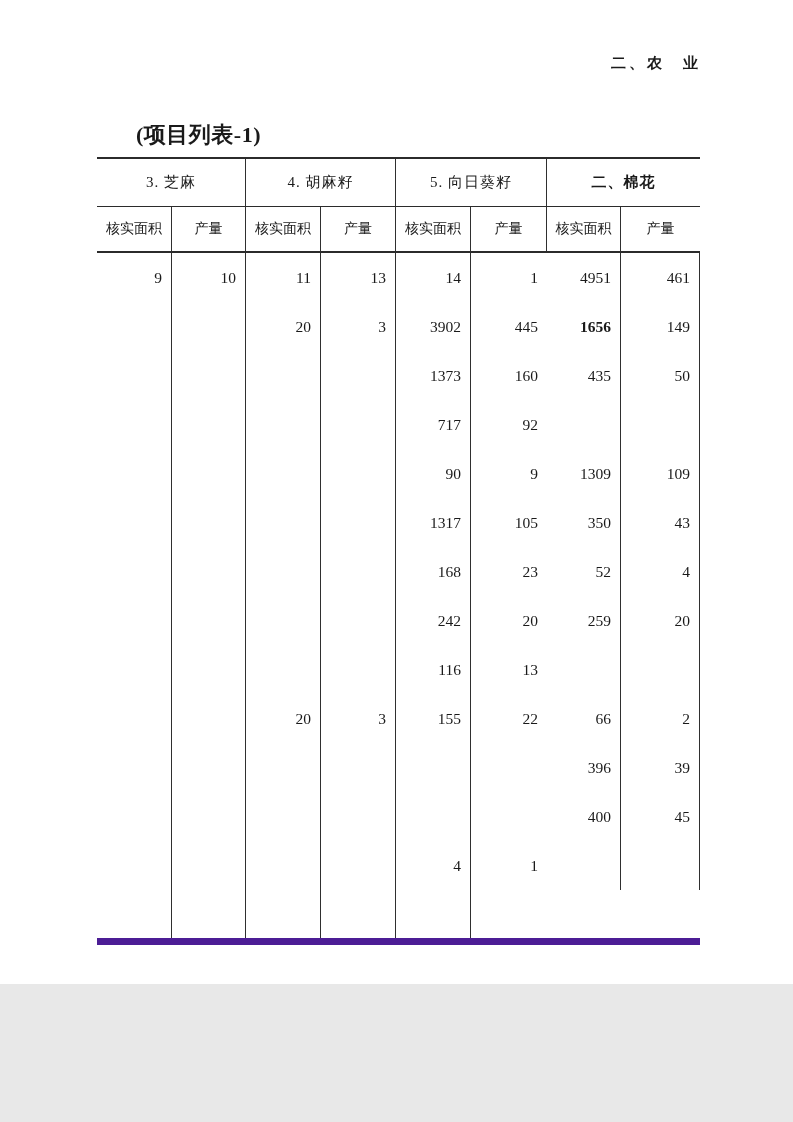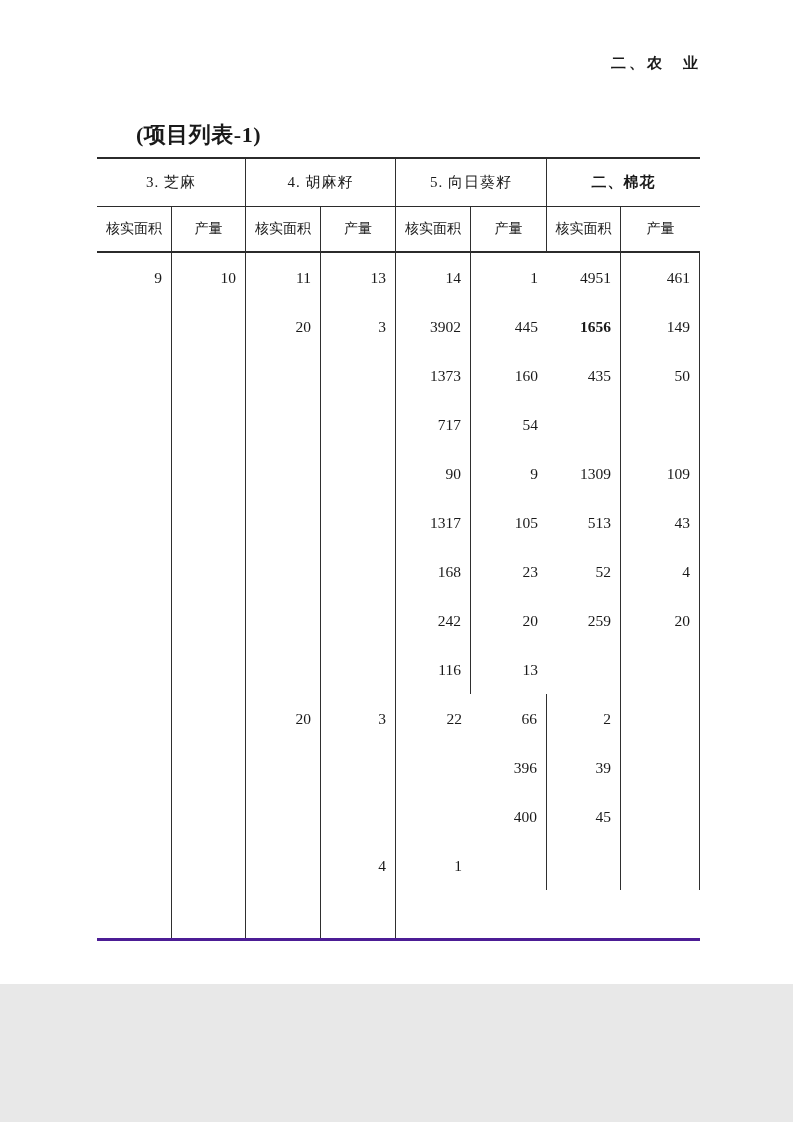--- a/index.html
+++ b/index.html
@@ -27,21 +27,21 @@
     margin-left:33px;
   }
   .stat-table {
     position:absolute;
     left:97px; top:157px;
     width:603px;
     display:grid;
     grid-template-columns:75px 74px 75px 75px 75px 76px 74px 79px;
     grid-template-rows:48px 46px repeat(13,49px) 48px;
     border-top:2px solid #2b2b2b;
-    border-bottom:3px solid #4c1d95;
+    border-bottom:7px solid #4c1d95;
     box-sizing:content-box;
   }
   .cell { display:flex; align-items:center; box-sizing:border-box; min-width:0; }
   
   .gh {
     grid-column:span 2;
     justify-content:center;
     font-size:15px;
     border-bottom:1.5px solid #2b2b2b;
     letter-spacing:1px;
@@ -116,38 +116,38 @@
       <div class="cell dc vr"></div>
       <div class="cell dc vr">1373</div>
       <div class="cell dc">160</div>
       <div class="cell dc vr">435</div>
       <div class="cell dc vr">50</div>
       <div class="cell dc vr"></div>
       <div class="cell dc vr"></div>
       <div class="cell dc vr"></div>
       <div class="cell dc vr"></div>
       <div class="cell dc vr">717</div>
-      <div class="cell dc">54</div>
+      <div class="cell dc">92</div>
       <div class="cell dc vr"></div>
       <div class="cell dc vr"></div>
       <div class="cell dc vr"></div>
       <div class="cell dc vr"></div>
       <div class="cell dc vr"></div>
       <div class="cell dc vr"></div>
       <div class="cell dc vr">90</div>
       <div class="cell dc">9</div>
       <div class="cell dc vr">1309</div>
       <div class="cell dc vr">109</div>
       <div class="cell dc vr"></div>
       <div class="cell dc vr"></div>
       <div class="cell dc vr"></div>
       <div class="cell dc vr"></div>
       <div class="cell dc vr">1317</div>
       <div class="cell dc">105</div>
-      <div class="cell dc vr">513</div>
+      <div class="cell dc vr">350</div>
       <div class="cell dc vr">43</div>
       <div class="cell dc vr"></div>
       <div class="cell dc vr"></div>
       <div class="cell dc vr"></div>
       <div class="cell dc vr"></div>
       <div class="cell dc vr">168</div>
       <div class="cell dc">23</div>
       <div class="cell dc vr">52</div>
       <div class="cell dc vr">4</div>
       <div class="cell dc vr"></div>
@@ -163,20 +163,21 @@
       <div class="cell dc vr"></div>
       <div class="cell dc vr"></div>
       <div class="cell dc vr">116</div>
       <div class="cell dc">13</div>
       <div class="cell dc vr"></div>
       <div class="cell dc vr"></div>
       <div class="cell dc vr"></div>
       <div class="cell dc vr"></div>
       <div class="cell dc vr">20</div>
       <div class="cell dc vr">3</div>
+      <div class="cell dc vr">155</div>
       <div class="cell dc">22</div>
       <div class="cell dc vr">66</div>
       <div class="cell dc vr">2</div>
       <div class="cell dc vr"></div>
       <div class="cell dc vr"></div>
       <div class="cell dc vr"></div>
       <div class="cell dc vr"></div>
       <div class="cell dc vr"></div>
       <div class="cell dc"></div>
       <div class="cell dc vr">396</div>

